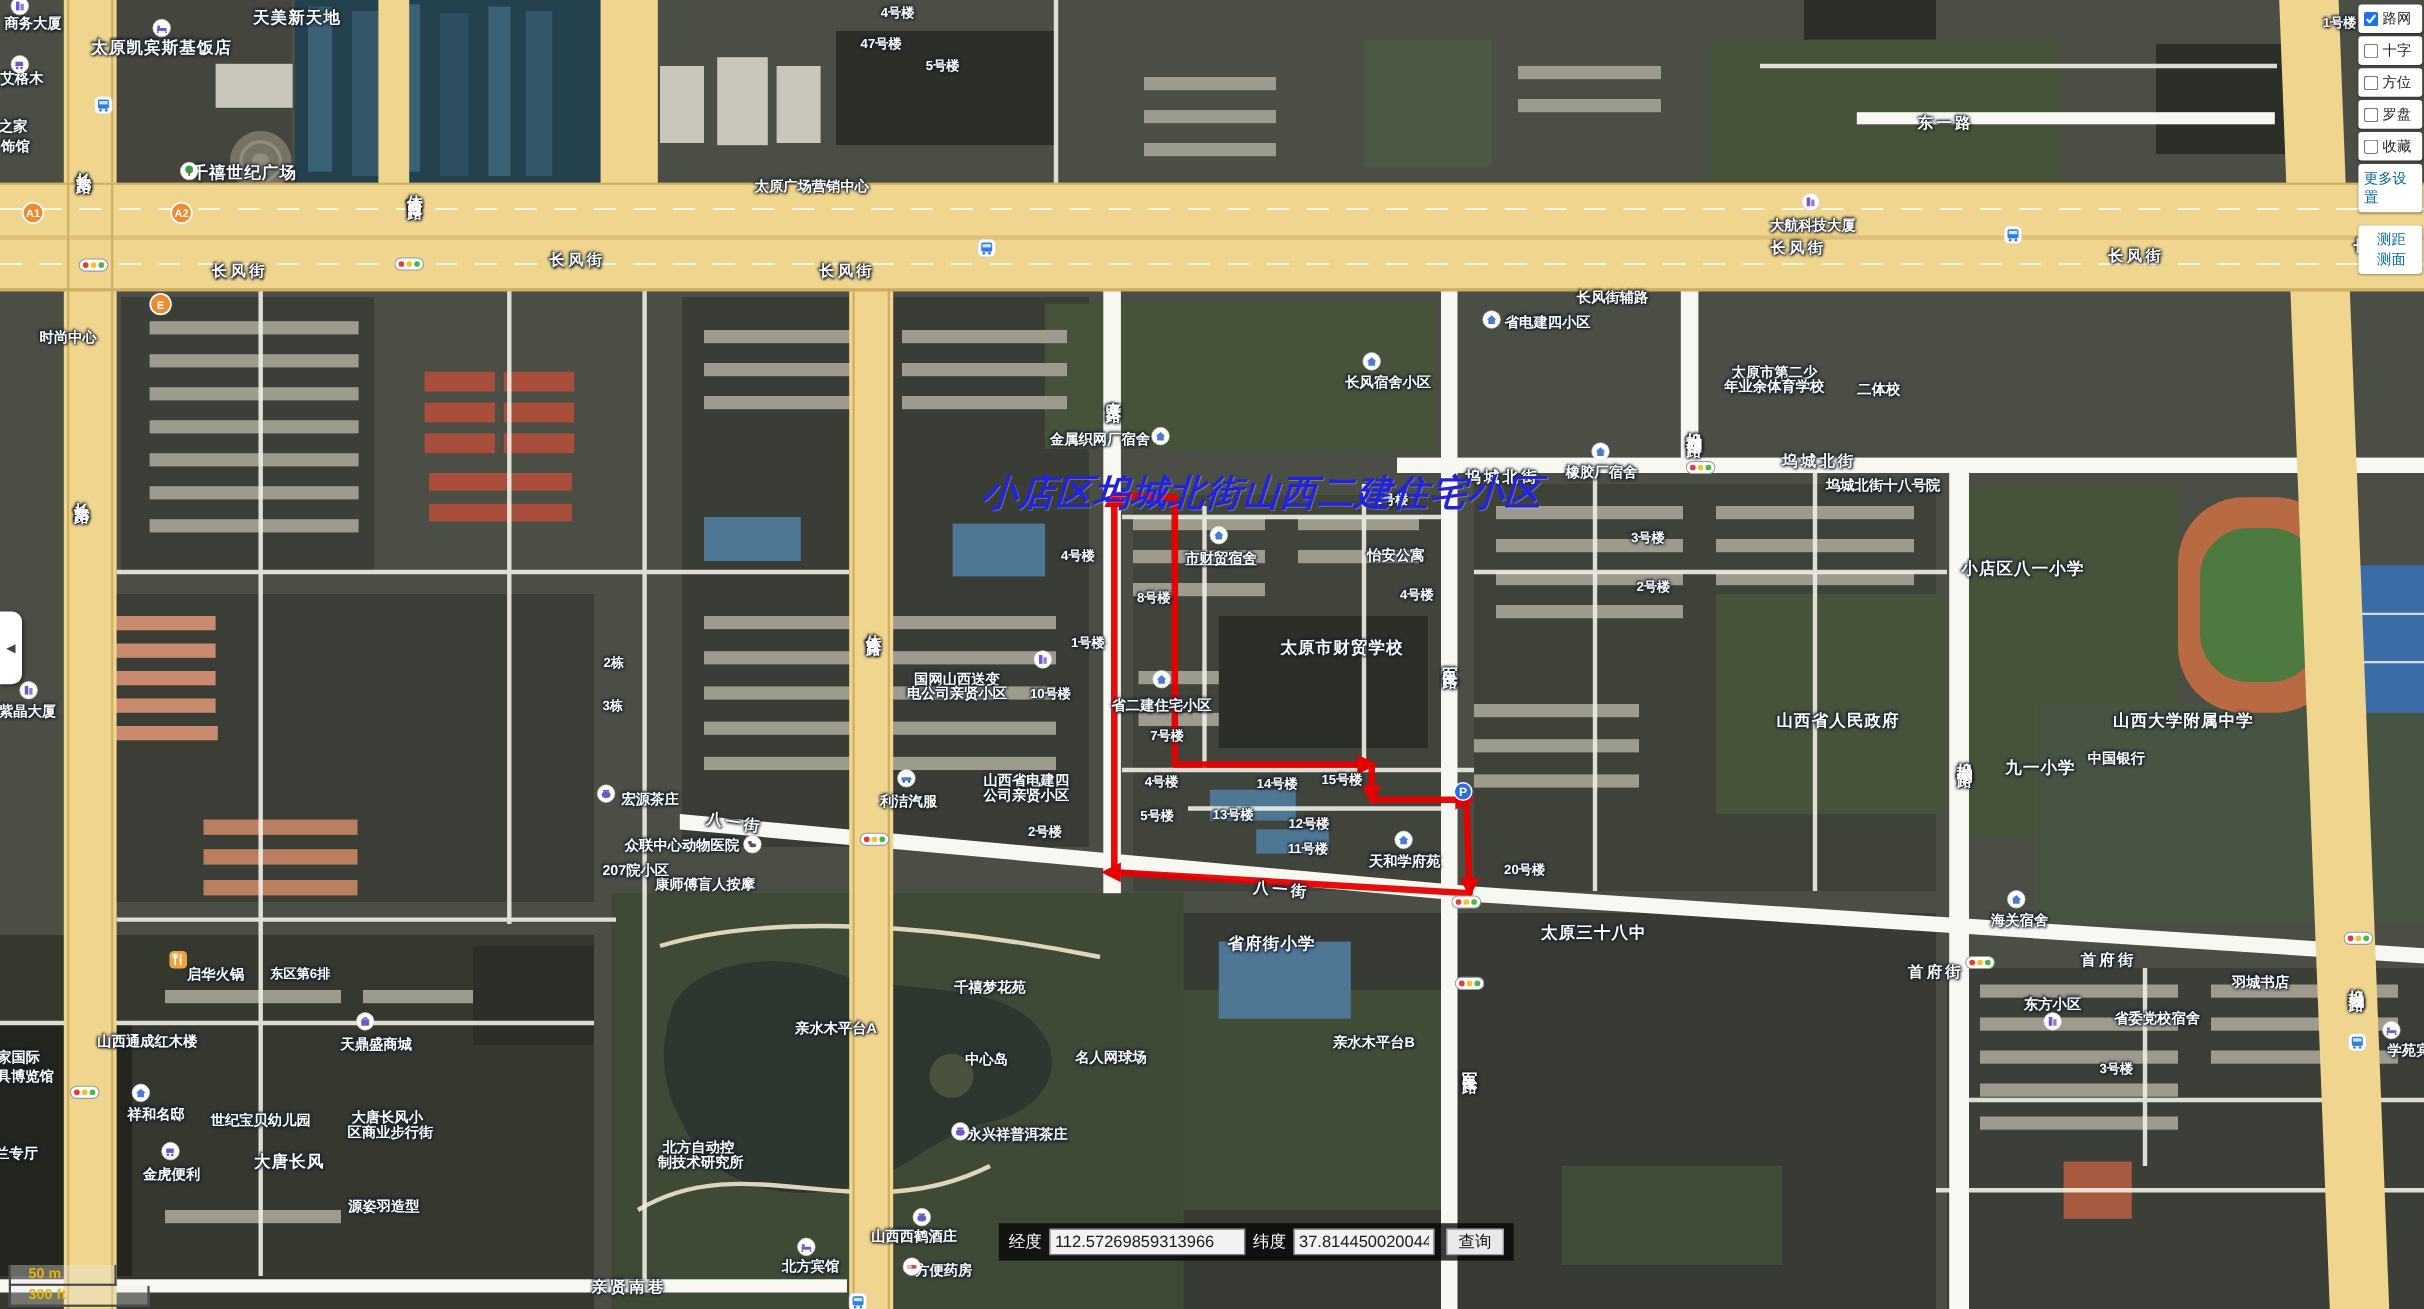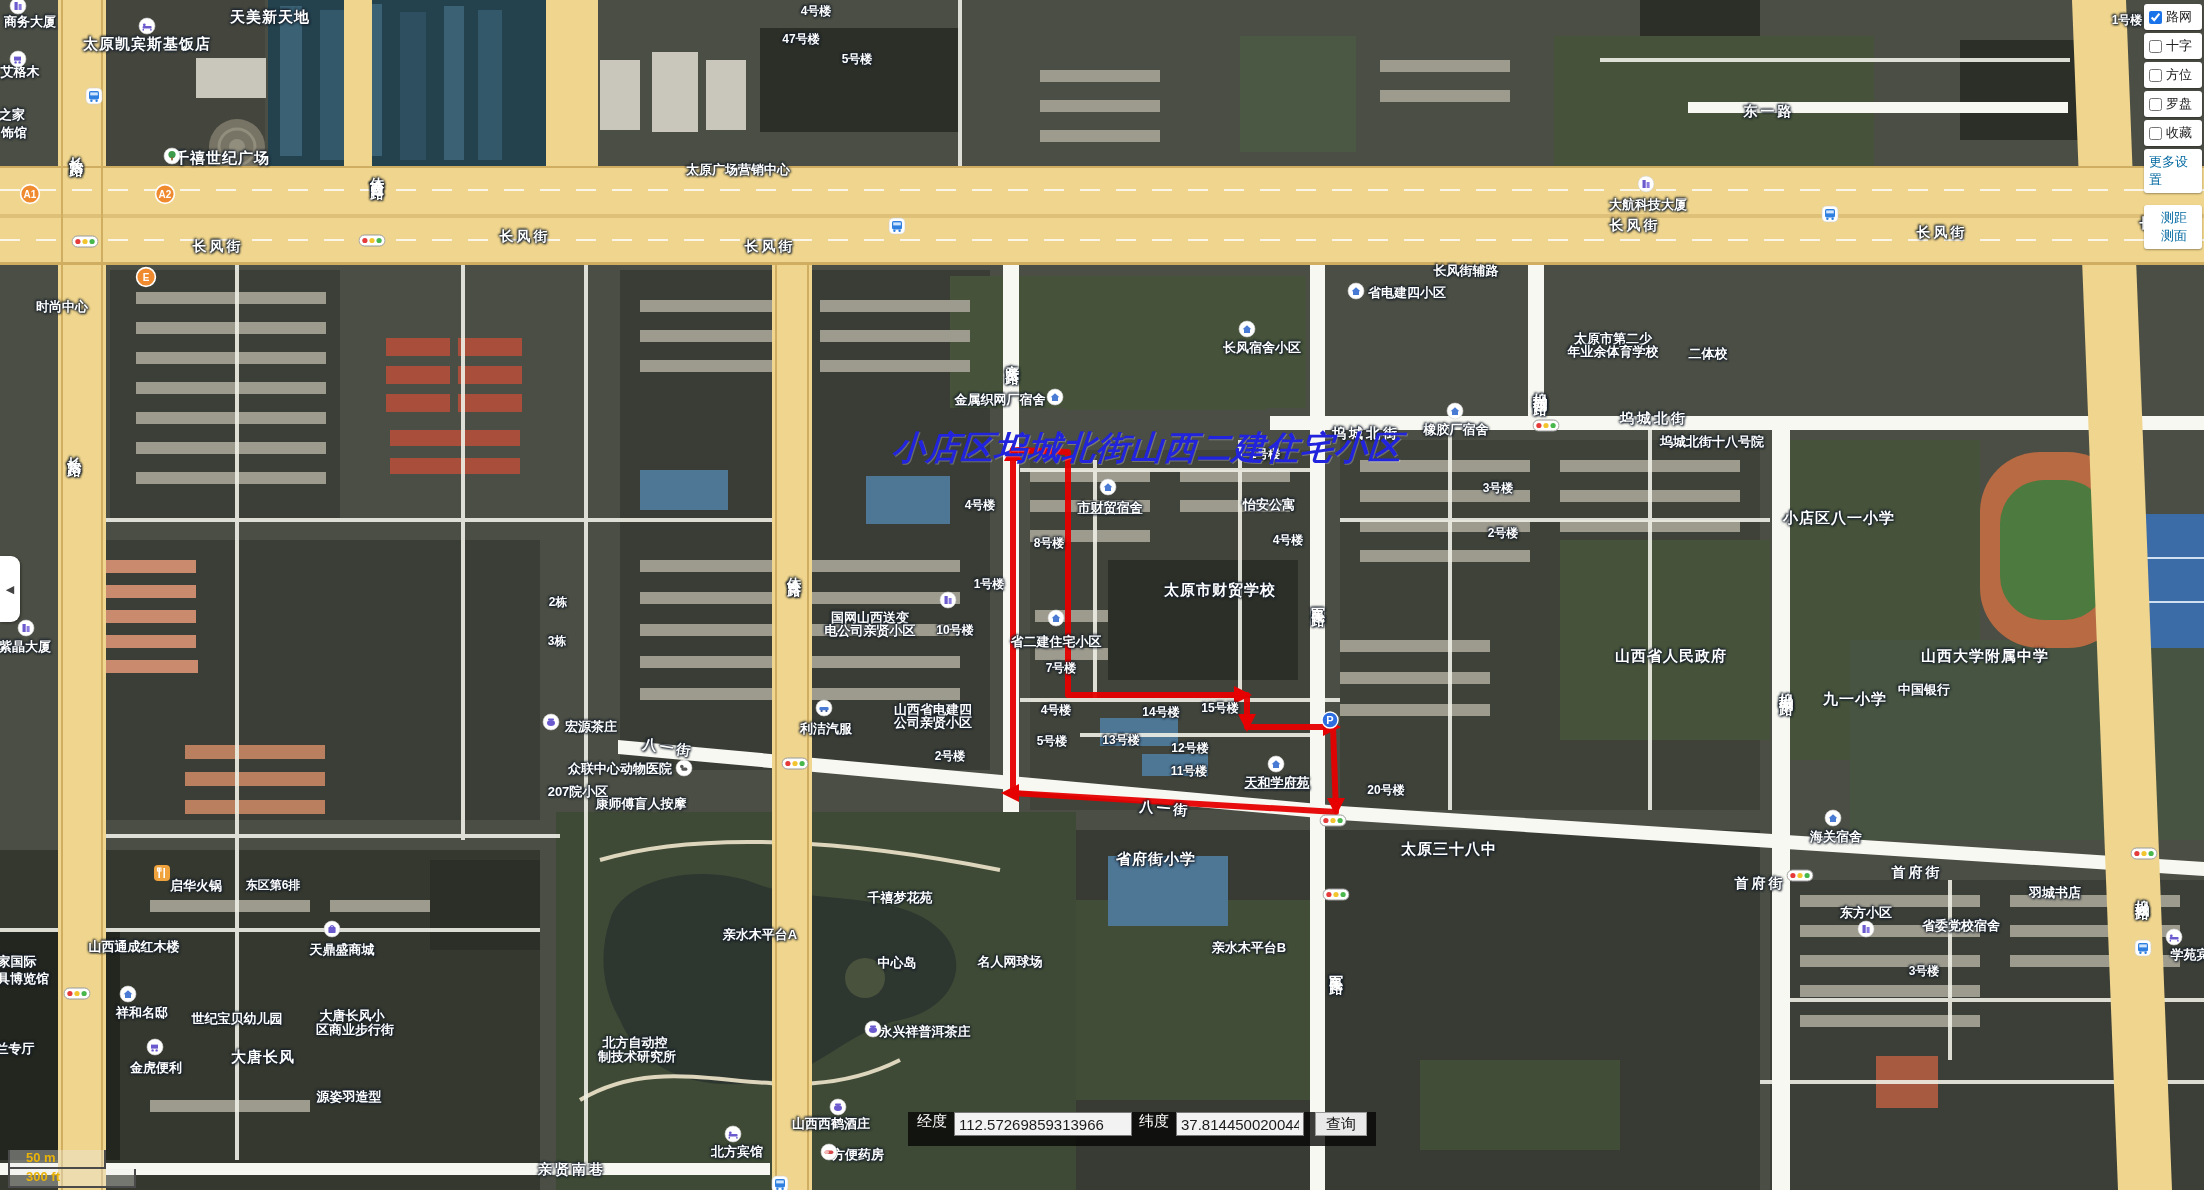--- a/index.html
+++ b/index.html
@@ -23,21 +23,21 @@
   
   #layer-panel{position:absolute;right:2px;top:4px;width:58px;z-index:10;}
   .ctl-box{background:#fff;border-radius:3px;box-shadow:0 1px 2px rgba(0,0,0,.35);
            margin-bottom:3px;padding:4px 5px;display:flex;align-items:center;gap:4px;
            font-size:13px;color:#222;cursor:pointer;}
   .ctl-box input{width:13px;height:13px;margin:0;accent-color:#1a73e8;}
   .ctl-link{justify-content:center;color:#0369a1;font-size:13px;}
   #measure-box{margin-top:12px;padding-left:17px;}
   
   #coord-bar{position:absolute;left:908px;top:1112px;height:34px;z-index:10;
-      background:rgba(5,5,5,.78);display:flex;gap:7px;padding:0 9px;
+      background:rgba(5,5,5,.78);display:flex;align-items:center;gap:7px;padding:0 9px;
       color:#fff;font-size:15px;}
   #coord-bar input{height:22px;border:1px solid #777;background:#f2f2f2;color:#1a1a1a;
       font-size:15px;font-family:"Liberation Sans",sans-serif;padding:0 4px;}
   #lng-input{width:168px;} #lat-input{width:118px;}
   #query-btn{height:24px;background:#e9e9e9;border:1px solid #999;color:#111;font-size:15px;
       padding:0 10px;cursor:pointer;margin-left:4px;}
   
   #scale-bar{position:absolute;left:8px;top:1150px;z-index:10;color:#eab308;font-size:13px;font-weight:700;}
   .scale-row{background:rgba(235,235,235,.35);border:2px solid #4a4a4a;border-top:none;
       padding:0 6px 1px 16px;line-height:16px;}
@@ -349,21 +349,21 @@
       <div class="lbl poi" style="left: 933px; top: 710px;">山西省电建四</div>
       <div class="lbl poi" style="left: 933px; top: 723px;">公司亲贤小区</div>
       <div class="lbl unit" style="left: 950px; top: 757px;">2号楼</div>
       <div class="lbl poi" style="left: 826px; top: 729px;">利洁汽服</div>
       <div class="lbl poi" style="left: 591px; top: 727px;">宏源茶庄</div>
       <div class="lbl poi" style="left: 620px; top: 769px;">众联中心动物医院</div>
       <div class="lbl poi" style="left: 641px; top: 804px;">康师傅盲人按摩</div>
       <div class="lbl unit" style="left: 558px; top: 603px;">2栋</div>
       <div class="lbl unit" style="left: 557px; top: 642px;">3栋</div>
       <div class="lbl poi" style="left: 578px; top: 792px;">207院小区</div>
-      <div class="lbl poi" style="left: 1277px; top: 783px; text-decoration: underline;">天和学府苑</div>
+      <div class="lbl poi" style="left: 1277px; top: 783px;">天和学府苑</div>
       <div class="lbl unit" style="left: 1386px; top: 791px;">20号楼</div>
       <div class="lbl big" style="left: 1449px; top: 849px;">太原三十八中</div>
       <div class="lbl big" style="left: 1156px; top: 859px;">省府街小学</div>
       <div class="lbl poi" style="left: 1249px; top: 948px;">亲水木平台B</div>
       <div class="lbl poi" style="left: 760px; top: 935px;">亲水木平台A</div>
       <div class="lbl poi" style="left: 897px; top: 963px;">中心岛</div>
       <div class="lbl poi" style="left: 1010px; top: 962px;">名人网球场</div>
       <div class="lbl poi" style="left: 900px; top: 898px;">千禧梦花苑</div>
       <div class="lbl big" style="left: 1671px; top: 656px;">山西省人民政府</div>
       <div class="lbl big" style="left: 1839px; top: 518px;">小店区八一小学</div>

